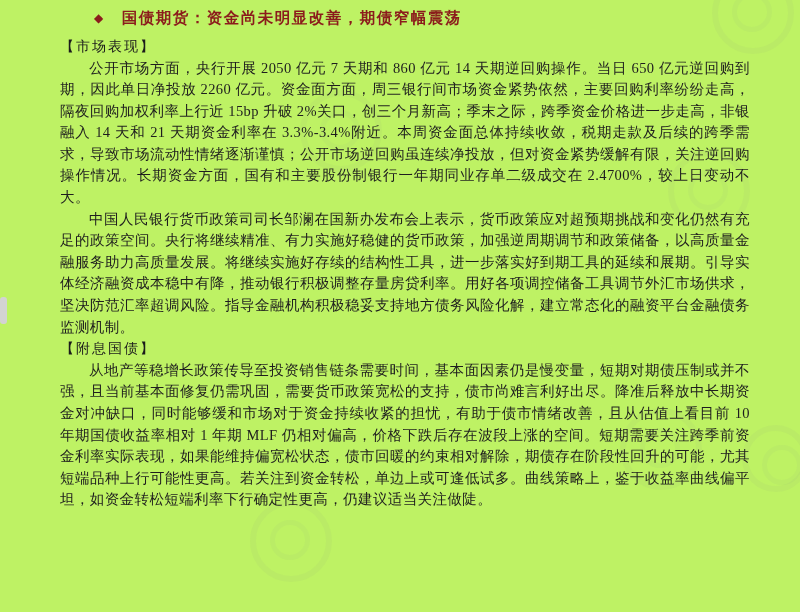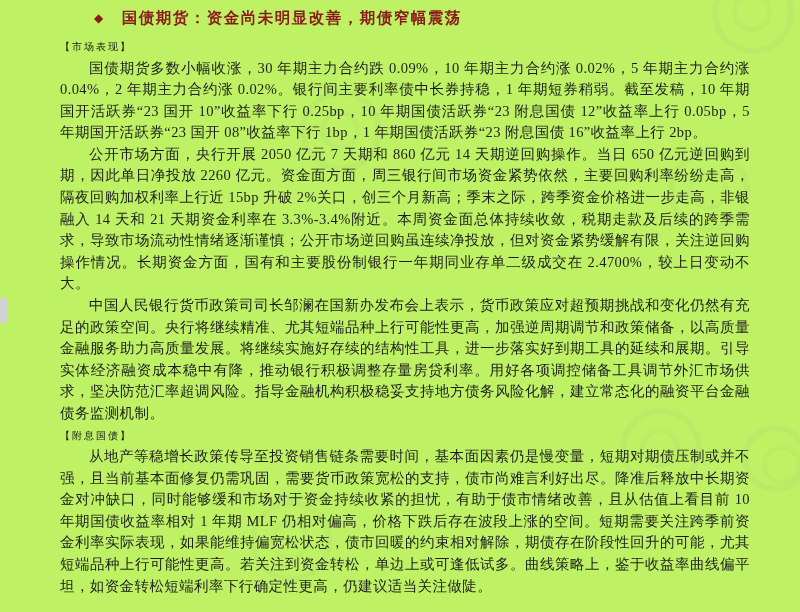--- a/index.html
+++ b/index.html
@@ -27,21 +27,21 @@
     padding-left: 34px;
     margin-bottom: 7px;
     letter-spacing: 1.5px;
   }
   .title .bullet {
     font-size: 12px;
     margin-right: 17px;
     vertical-align: 1px;
   }
   .heading {
-    font-size: 10px;
+    font-size: 14px;
     line-height: 21.5px;
     color: #1b1b1b;
     letter-spacing: 2px;
   }
   p.para {
     margin: 0;
     text-indent: 2em;
     text-align: justify;
     font-size: 14.5px;
     line-height: 21.6px;
@@ -92,29 +92,28 @@
   <div class="scrollthumb"></div>
 
   <div class="content">
 
     <div class="title">
       <span class="bullet">◆</span><span>国债期货：资金尚未明显改善，期债窄幅震荡</span>
     </div>
 
     <div class="section">
       <div class="heading">【市场表现】</div>
-      <p class="para">国债期货多数小幅收涨，30 年期主力合约跌 0.09%，10 年期主力合约涨 0.02%，5 年期主力合约涨 0.04%，2 年期主力合约涨 0.02%。银行间主要利率债中长券持稳，1 年期短券稍弱。截至发稿，10 年期国开活跃券“23 国开 10”收益率下行 0.25bp，10 年期国债活跃券“23 附息国债 12”收益率上行 0.05bp，5 年期国开活跃券“23 国开 08”收益率下行 1bp，1 年期国债活跃券“23 附息国债 16”收益率上行 2bp。</p>
     </div>
 
     <div class="section">
       <p class="para">公开市场方面，央行开展 2050 亿元 7 天期和 860 亿元 14 天期逆回购操作。当日 650 亿元逆回购到期，因此单日净投放 2260 亿元。资金面方面，周三银行间市场资金紧势依然，主要回购利率纷纷走高，隔夜回购加权利率上行近 15bp 升破 2%关口，创三个月新高；季末之际，跨季资金价格进一步走高，非银融入 14 天和 21 天期资金利率在 3.3%-3.4%附近。本周资金面总体持续收敛，税期走款及后续的跨季需求，导致市场流动性情绪逐渐谨慎；公开市场逆回购虽连续净投放，但对资金紧势缓解有限，关注逆回购操作情况。长期资金方面，国有和主要股份制银行一年期同业存单二级成交在 2.4700%，较上日变动不大。</p>
     </div>
 
     <div class="section">
-      <p class="para">中国人民银行货币政策司司长邹澜在国新办发布会上表示，货币政策应对超预期挑战和变化仍然有充足的政策空间。央行将继续精准、尤其短端品种上行可能性更高，加强逆周期调节和政策储备，以高质量金融服务助力高质量发展。将继续实施好存续的结构性工具，进一步落实好到期工具的延续和展期。引导实体经济融资成本稳中有降，推动银行积极调整存量房贷利率。用好各项调控储备工具调节外汇市场供求，坚决防范汇率超调风险。指导金融机构积极稳妥支持地方债务风险化解，建立常态化的融资平台金融债务监测机制。</p>
+      <p class="para">中国人民银行货币政策司司长邹澜在国新办发布会上表示，货币政策应对超预期挑战和变化仍然有充足的政策空间。央行将继续精准、有力实施好稳健的货币政策，加强逆周期调节和政策储备，以高质量金融服务助力高质量发展。将继续实施好存续的结构性工具，进一步落实好到期工具的延续和展期。引导实体经济融资成本稳中有降，推动银行积极调整存量房贷利率。用好各项调控储备工具调节外汇市场供求，坚决防范汇率超调风险。指导金融机构积极稳妥支持地方债务风险化解，建立常态化的融资平台金融债务监测机制。</p>
     </div>
 
     <div class="section">
       <div class="heading">【附息国债】</div>
       <p class="para">从地产等稳增长政策传导至投资销售链条需要时间，基本面因素仍是慢变量，短期对期债压制或并不强，且当前基本面修复仍需巩固，需要货币政策宽松的支持，债市尚难言利好出尽。降准后释放中长期资金对冲缺口，同时能够缓和市场对于资金持续收紧的担忧，有助于债市情绪改善，且从估值上看目前 10 年期国债收益率相对 1 年期 MLF 仍相对偏高，价格下跌后存在波段上涨的空间。短期需要关注跨季前资金利率实际表现，如果能维持偏宽松状态，债市回暖的约束相对解除，期债存在阶段性回升的可能，尤其短端品种上行可能性更高。若关注到资金转松，单边上或可逢低试多。曲线策略上，鉴于收益率曲线偏平坦，如资金转松短端利率下行确定性更高，仍建议适当关注做陡。</p>
     </div>
 
   </div>
 </div>
 

